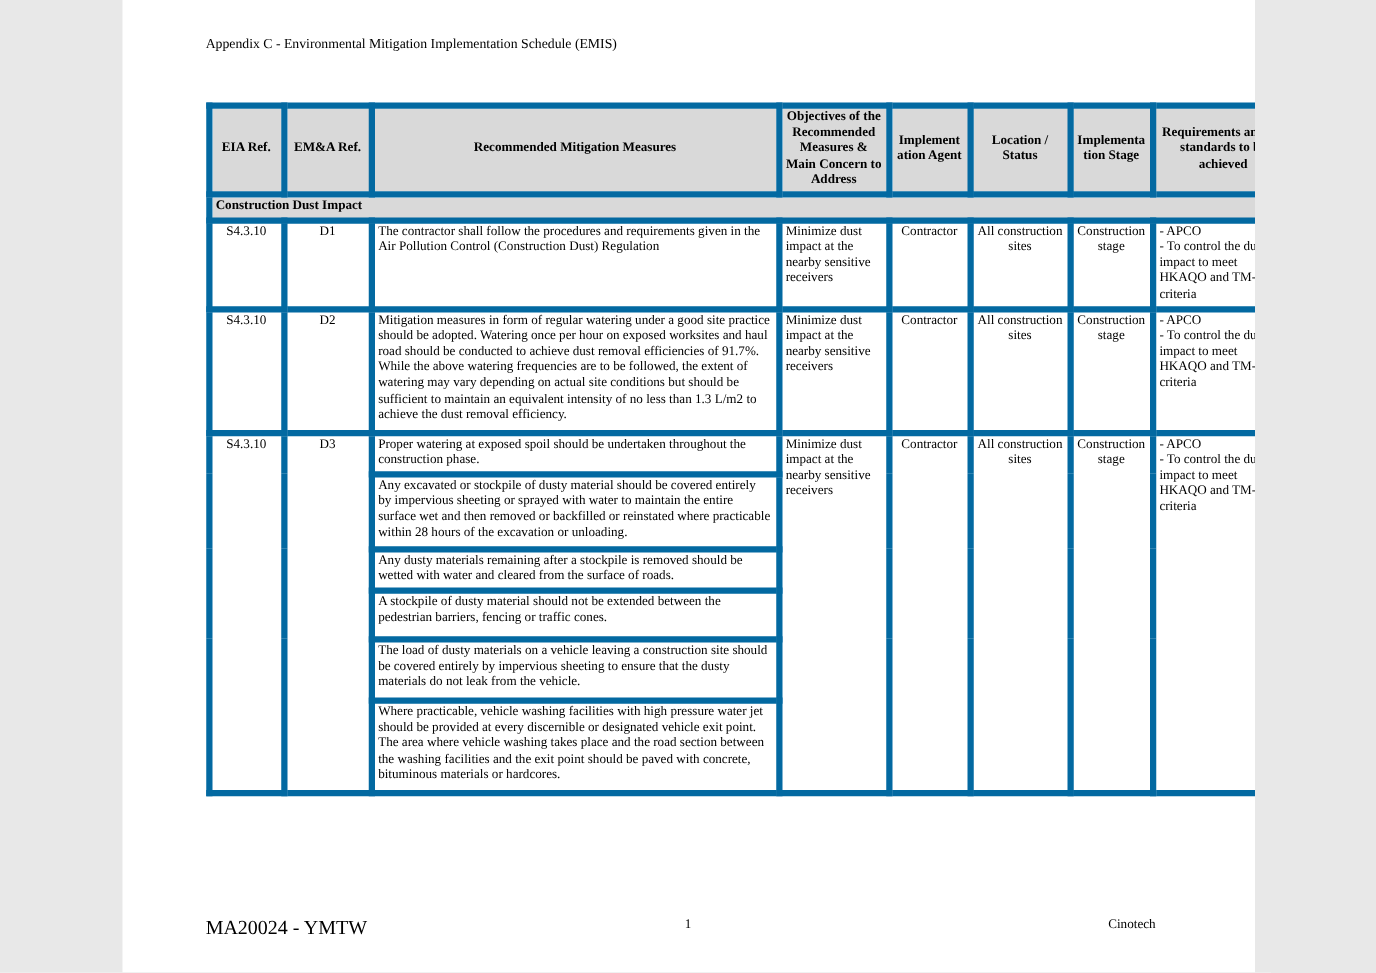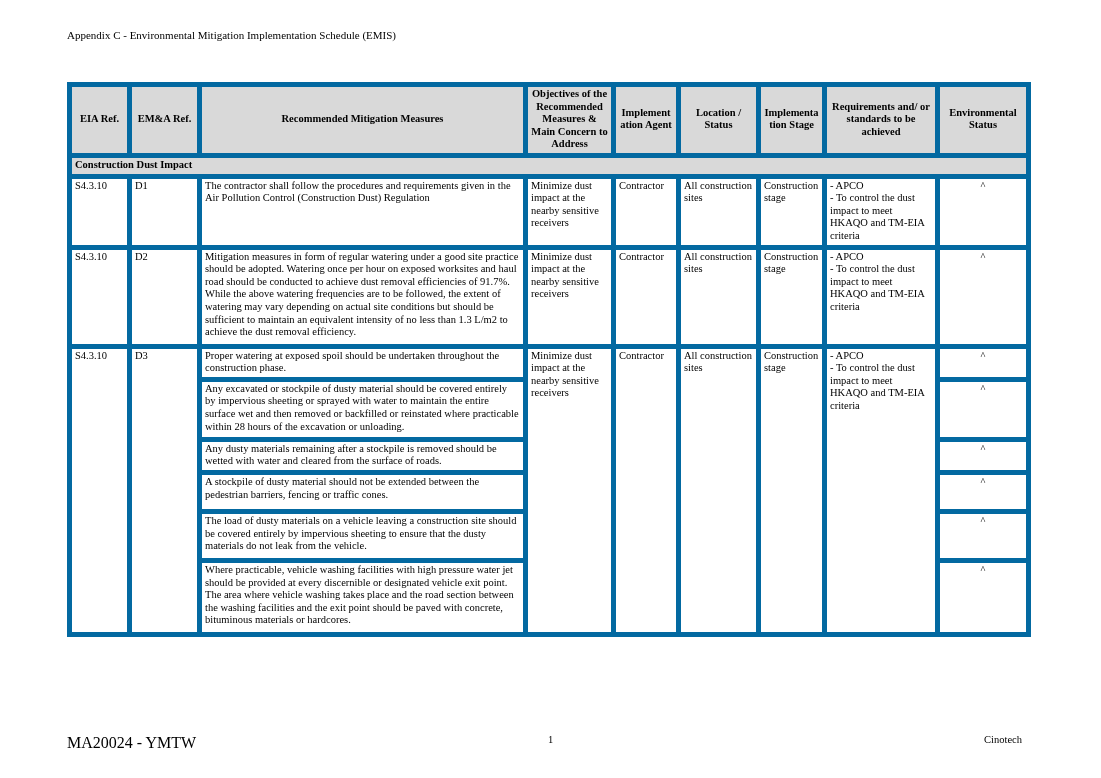--- a/index.html
+++ b/index.html
@@ -1,18 +1,18 @@
 <!DOCTYPE html>
 <html><head>
 <meta charset="utf-8">
 <style>
   html, body { margin: 0; padding: 0; background: #e8e8e8; }
   .page {
     position: relative;
-    width: 1101px;
+    width: 906px;
     height: 778px;
     background: #ffffff;
     font-family: "Liberation Serif", serif;
     color: #000;
     overflow: hidden;
     margin: 0 auto;
   }
   .doc-title {
     position: absolute;
     left: 67px;
@@ -42,21 +42,21 @@
     text-align: center;
     vertical-align: middle;
     overflow-wrap: break-word;
     word-wrap: break-word;
   }
   td.section-cell {
     background: #d9d9d9;
     font-weight: bold;
     text-align: left;
   }
-  .c-center { }
+  .c-center { text-align: center; }
   .req-cell { white-space: pre-line; }
   .status-cell { text-align: center; font-size: 10px; }
   .footer-left  { position: absolute; left: 67px;  top: 734px; font-size: 16px; }
   .footer-center{ position: absolute; left: 0; right: 0; top: 734px; text-align: center; font-size: 10.5px; }
   .footer-right { position: absolute; right: 79px; top: 734px; font-size: 10.5px; margin-left: 35px; }
 </style>
 </head>
 <body>
 
 <div class="page">

